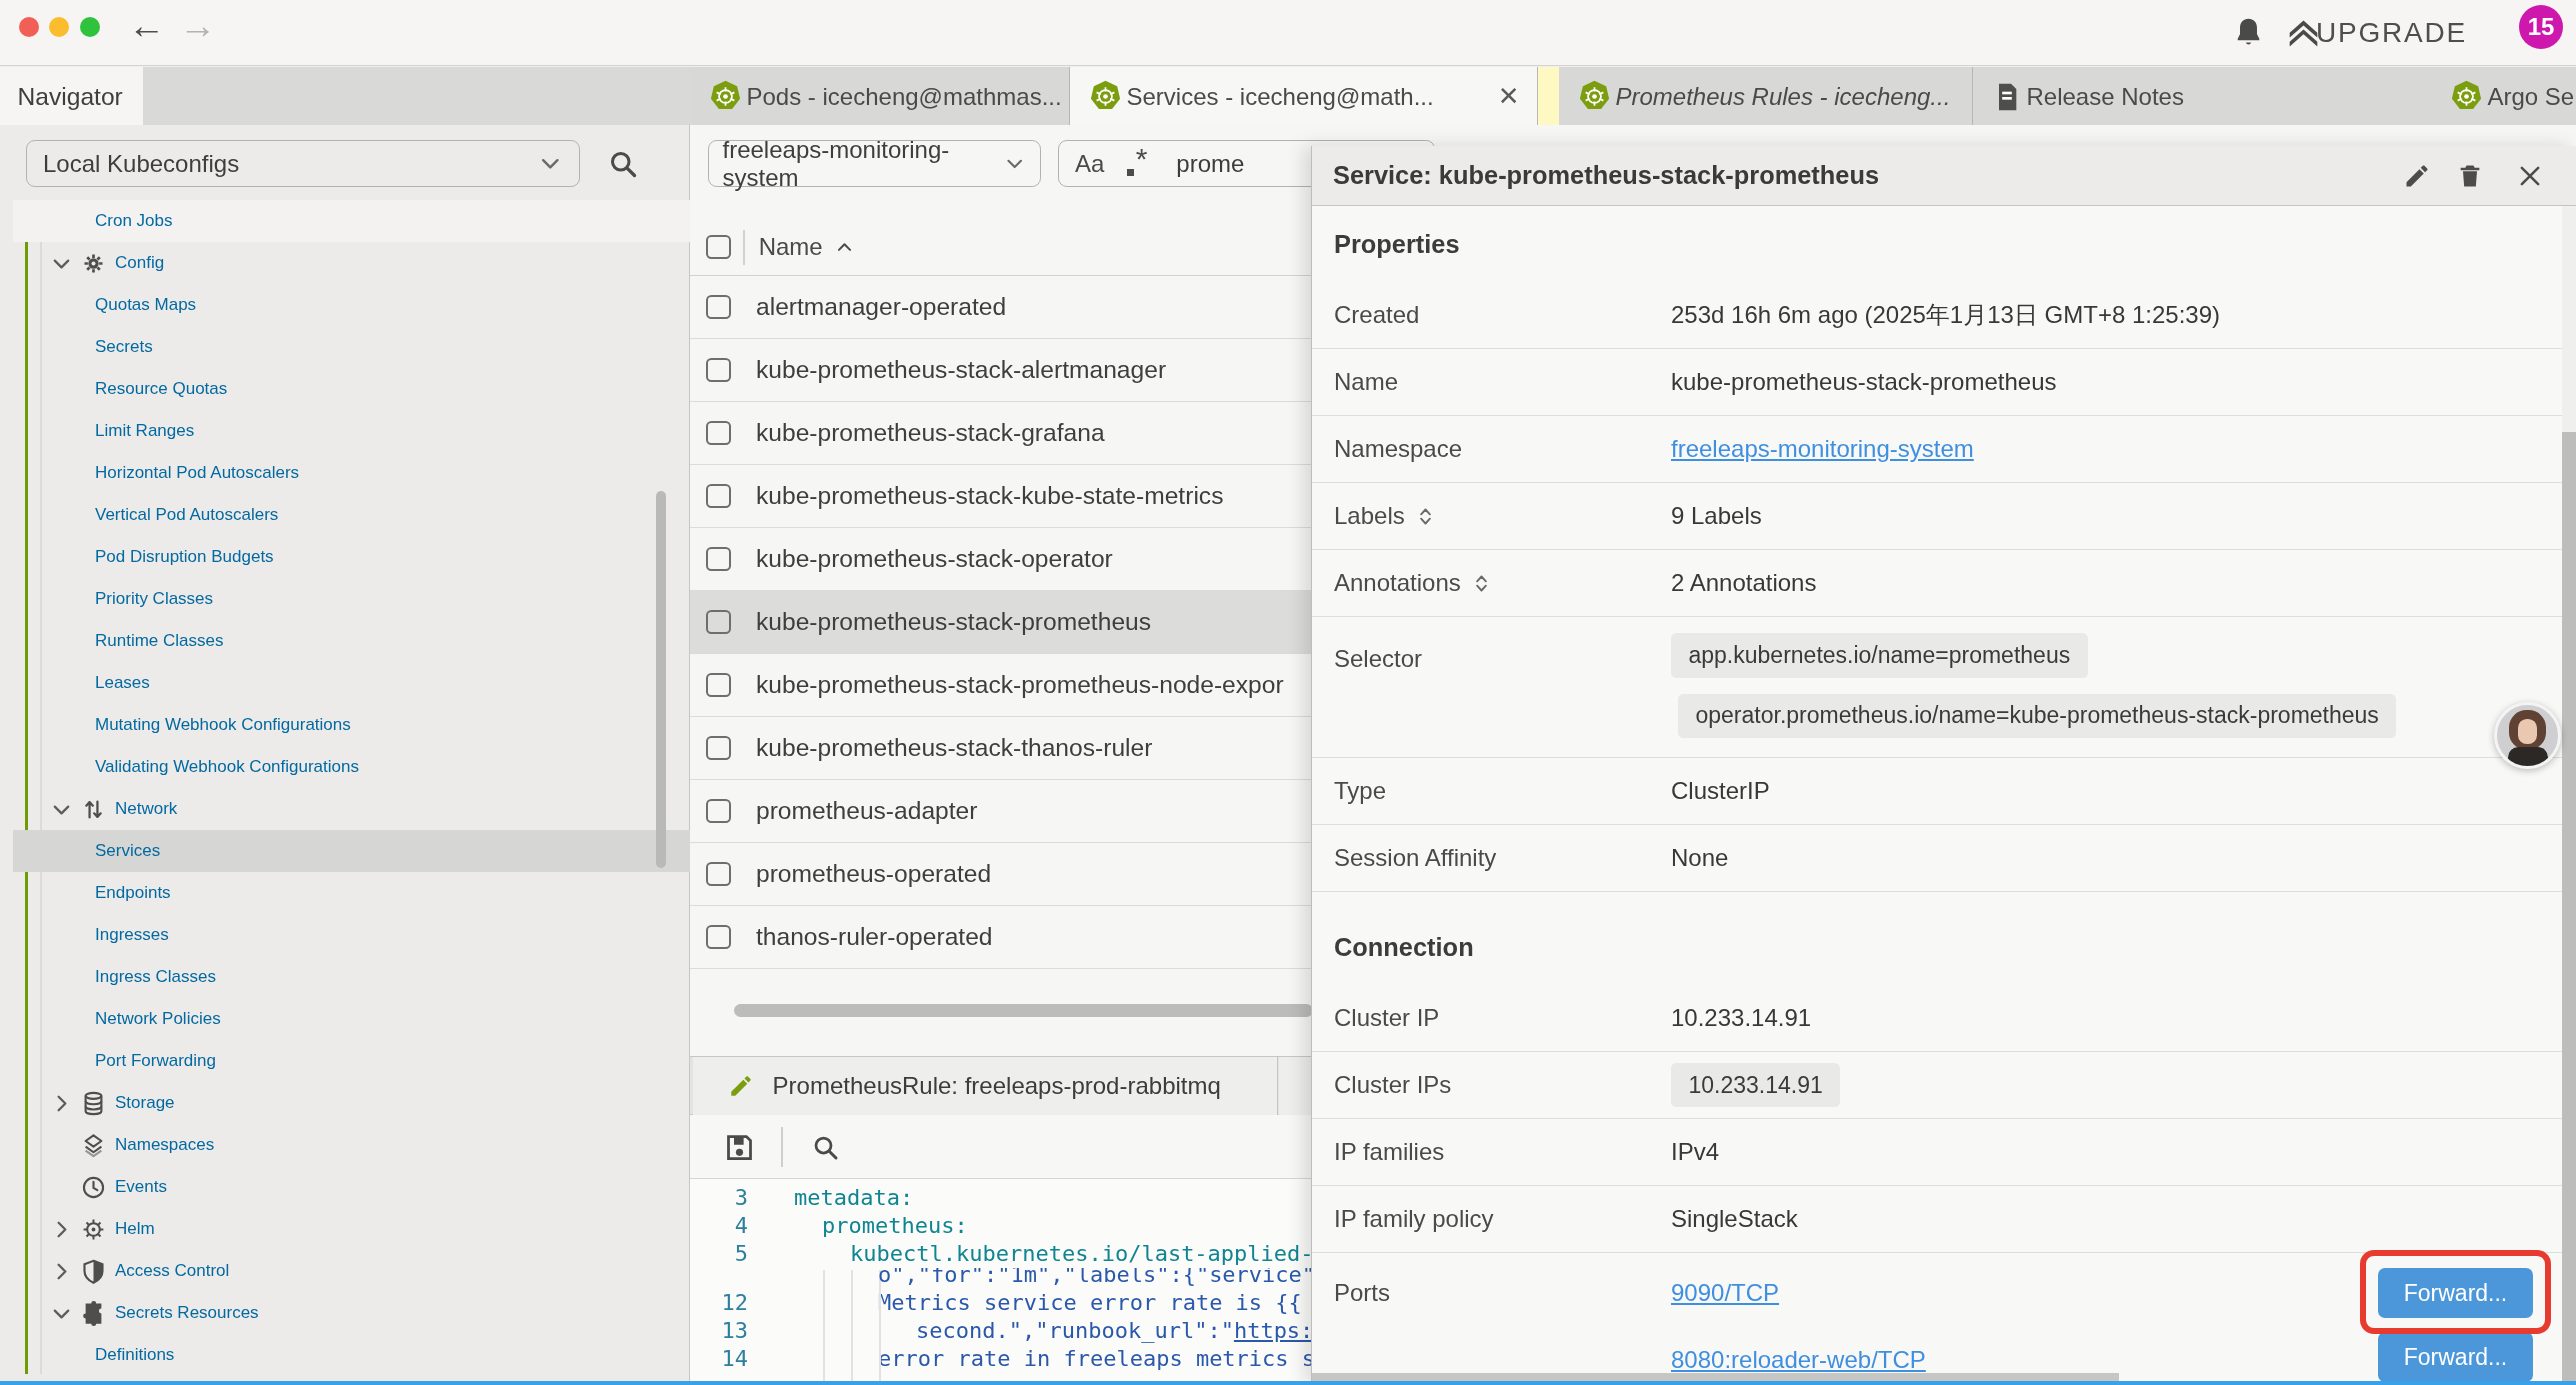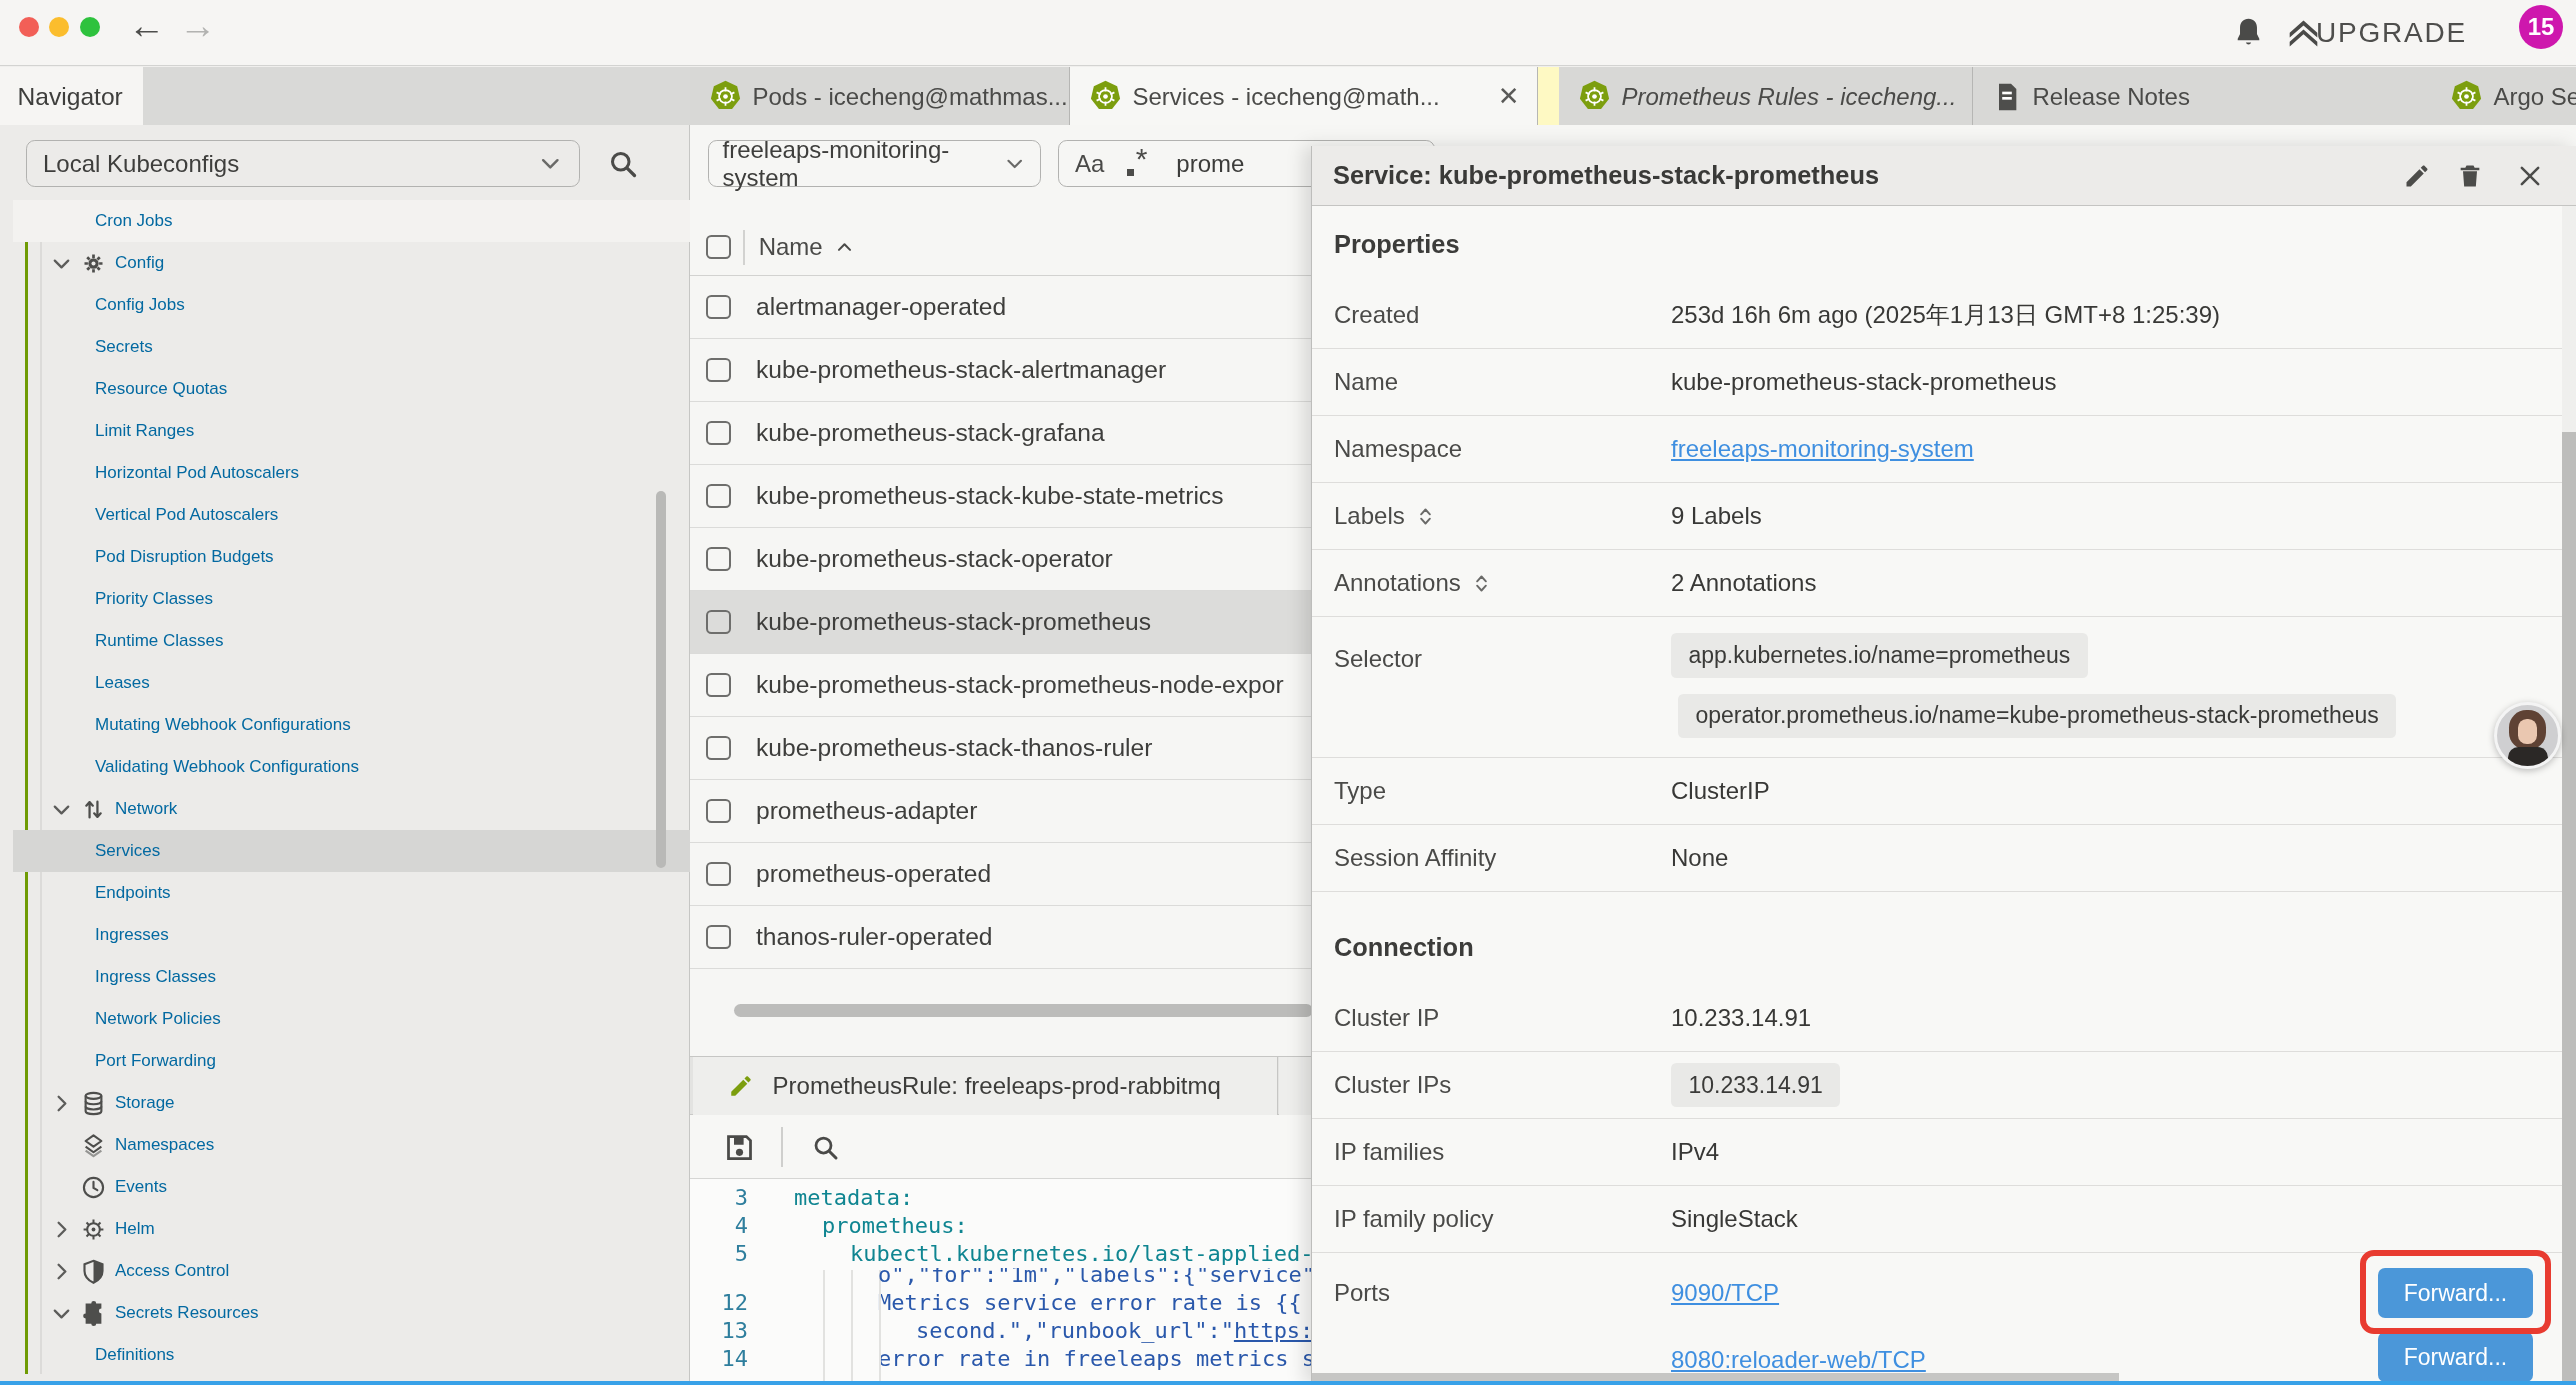--- a/index.html
+++ b/index.html
@@ -16,21 +16,21 @@
   .navarrow.fwd { color:#b3b3b1; }
   .bell { position:absolute; top:14px; width:37px; height:37px; color:#4a4a48; }
   .upg-ic { position:absolute; top:14px; width:39px; height:39px; color:#4a4a48; }
   .upg-txt { position:absolute; top:16.7px; font-size:28px; letter-spacing:1.8px; color:#4e4e4c; }
   .badge { position:absolute; top:5.3px; right:13px; width:44px; height:44px; border-radius:50%; background:#ce17ad; color:#fff; font-size:24px; font-weight:bold; display:flex; align-items:center; justify-content:center; }
 
   
   .tabrow { position:absolute; left:0; top:67px; width:2576px; height:59px; background:#fef9c3; border-bottom:0.9px solid #c0c0be; }
   .navtab { position:absolute; left:0; top:0; width:143px; height:59px; background:#f6f5f3; display:flex; align-items:center; padding-left:17.5px; font-size:24.6px; color:#3e3e3c; }
   .navfill { position:absolute; left:143px; top:0; width:547px; height:59px; background:#d9d9d7; }
-  .tab { position:absolute; top:0; height:59px; display:flex; align-items:center; gap:10px; padding:0 17.5px; background:#d8d8d6; border-right:0.9px solid #b6b6b4; font-size:24px; color:#4a4a48; overflow:hidden; white-space:nowrap; }
+  .tab { position:absolute; top:0; height:59px; display:flex; align-items:center; gap:4px; padding:0 17.5px; background:#d8d8d6; border-right:0.9px solid #b6b6b4; font-size:24px; color:#4a4a48; overflow:hidden; white-space:nowrap; }
   .tab.active { background:#f7f7f5; }
   .tab.italic .tlabel { font-style:italic; }
   .kicon { width:35px; height:35px; flex:0 0 auto; }
   .docicon { width:32px; height:32px; flex:0 0 auto; color:#4e4e4c; }
   .tabclose { margin-left:auto; font-size:26px; color:#5a5a58; padding-left:12.3px; }
 
   
   .sidebar { position:absolute; left:0; top:125px; width:690px; height:1256px; background:#ecebe9; border-right:0.9px solid #c6c6c4; }
   .kubesel { position:absolute; left:26px; top:15px; width:554px; height:47px; border:1.8px solid #b2b2b0; border-radius:8.8px; display:flex; align-items:center; padding:0 16px; font-size:24px; color:#3e3e3c; background:transparent; }
   .kubesel .caret { margin-left:auto; width:24.6px; height:24.6px; color:#6a6a68; }
@@ -254,21 +254,21 @@
             <g stroke="currentColor" stroke-width="2.4">
               <path d="M12 4v3M12 17v3M4 12h3M17 12h3M6.4 6.4l2.1 2.1M15.5 15.5l2.1 2.1M6.4 17.6l2.1-2.1M15.5 8.5l2.1-2.1"></path>
             </g>
             <circle cx="12" cy="12" r="4.6" fill="currentColor"></circle>
             <circle cx="12" cy="12" r="1.8" fill="#ecebe9"></circle>
           </svg>
         </span>
         <span class="lab0">Config</span>
       </div>
       <div class="titem">
-        <span class="lab1">Config Jobs</span>
+        <span class="lab1">Quotas Maps</span>
       </div>
       <div class="titem">
         <span class="lab1">Secrets</span>
       </div>
       <div class="titem">
         <span class="lab1">Resource Quotas</span>
       </div>
       <div class="titem">
         <span class="lab1">Limit Ranges</span>
       </div>

